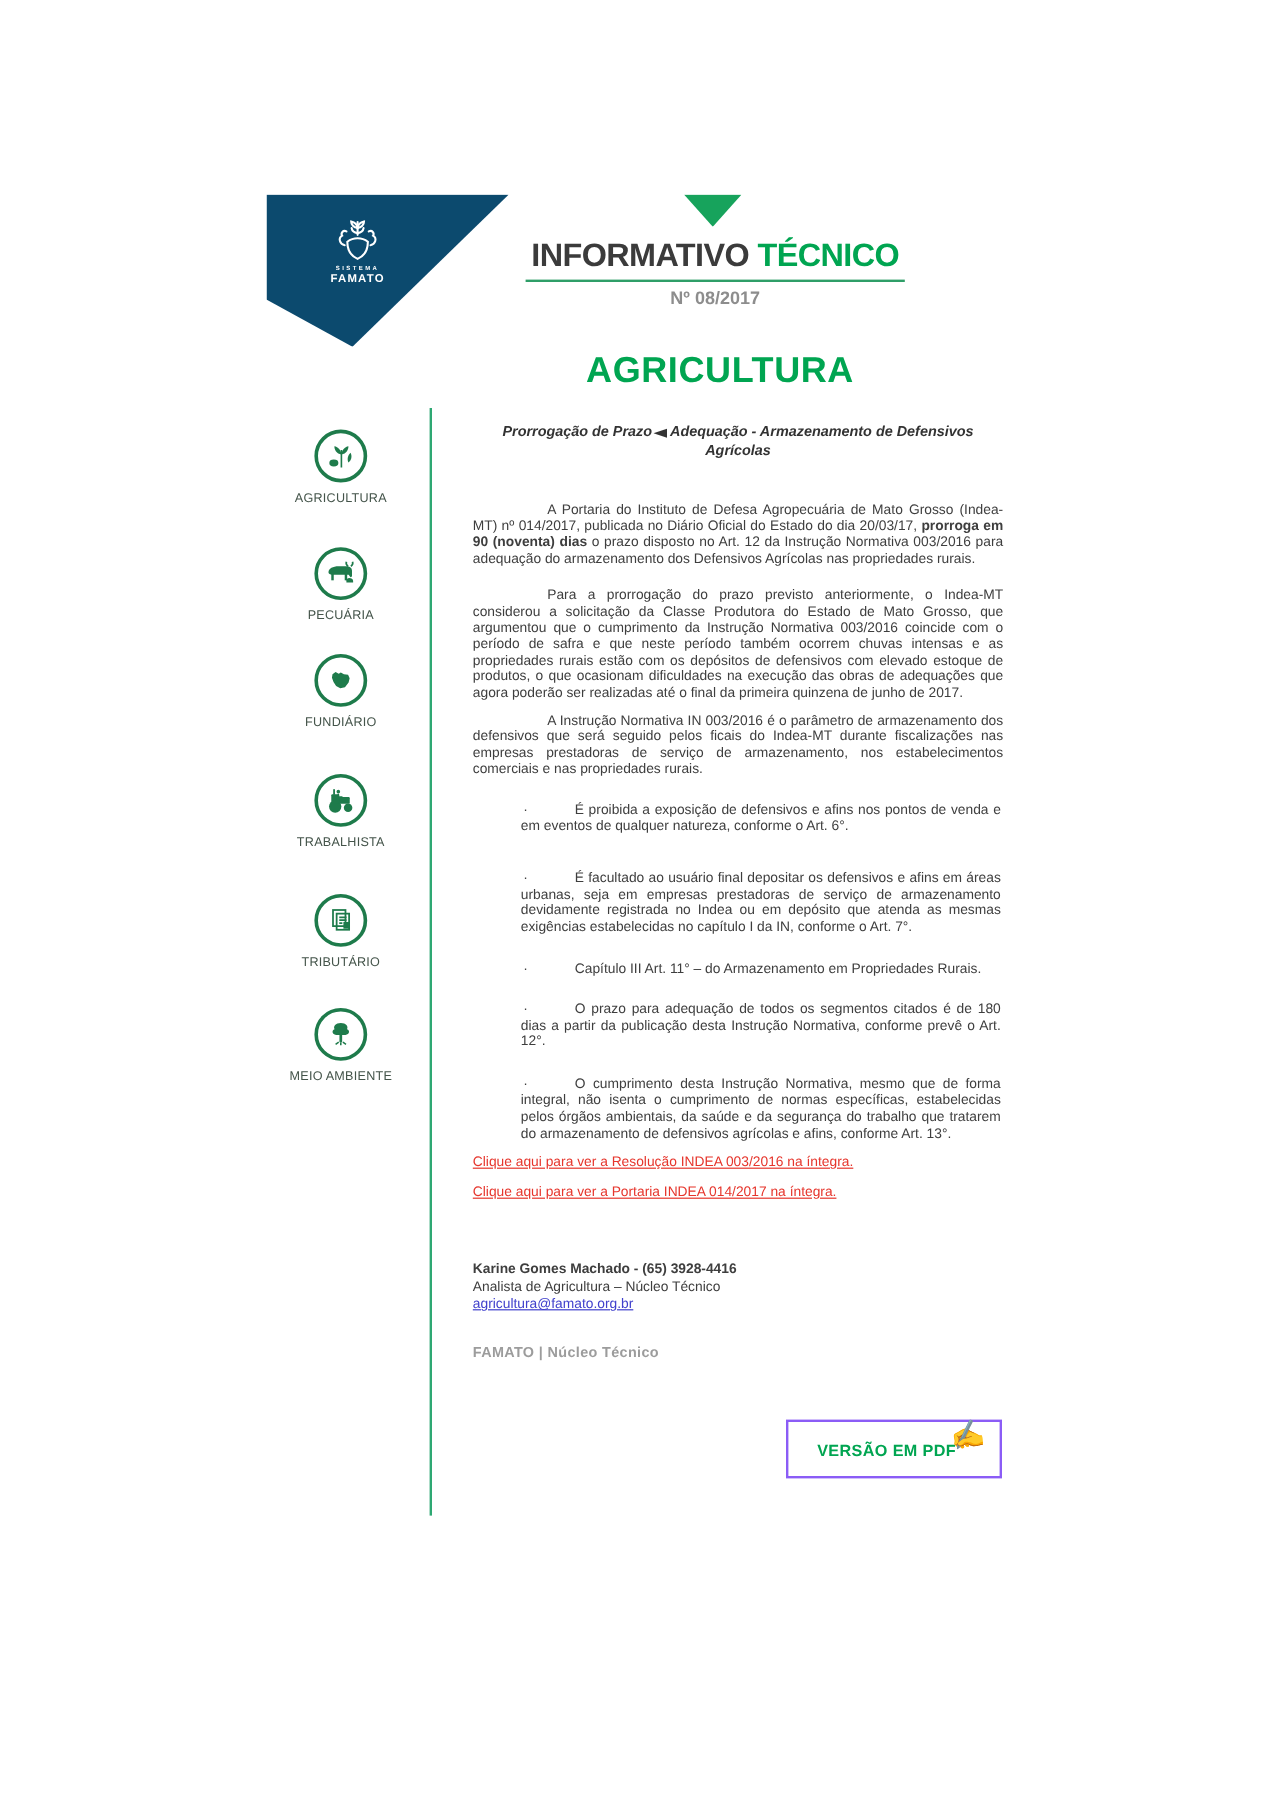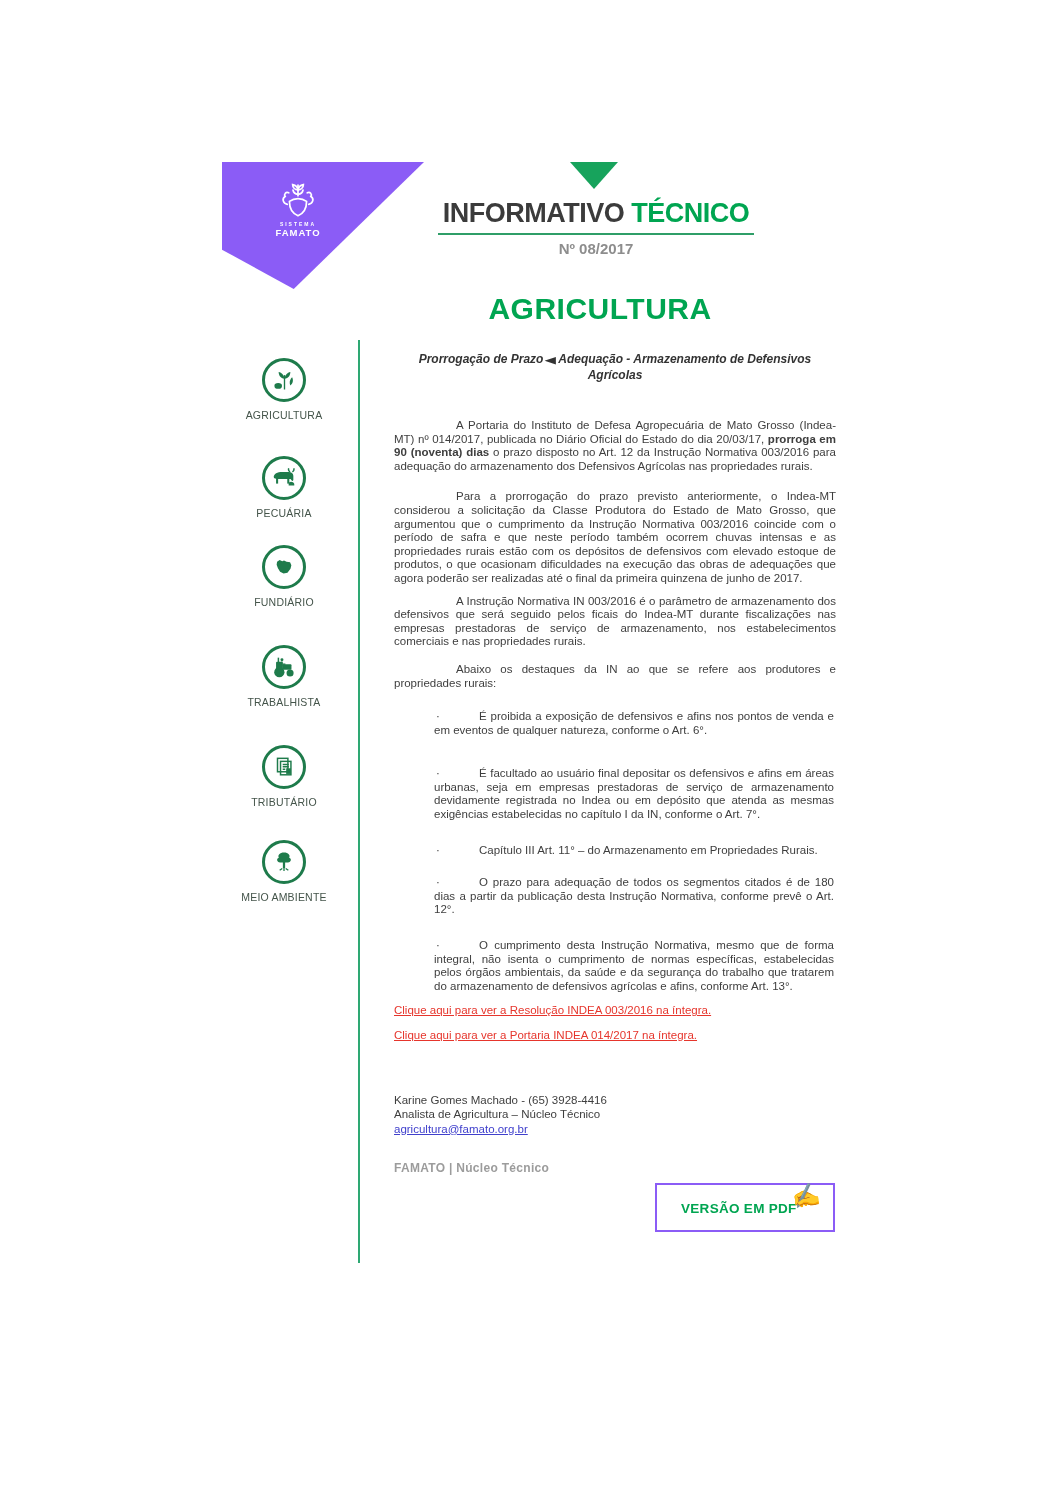--- a/index.html
+++ b/index.html
@@ -1,21 +1,21 @@
 <!DOCTYPE html>
 <html><head>
 <meta charset="utf-8">
 <style>
   * { margin:0; padding:0; box-sizing:border-box; }
   body { background:#ffffff; font-family:"Liberation Sans", sans-serif; }
   #page { position:relative; width:1058px; height:1497px; background:#ffffff; overflow:hidden; margin:0 auto; }
 
   
   .banner { position:absolute; left:222px; top:162px; width:202px; height:127px;
-            background:#8b5cf6; clip-path:polygon(0 0,100% 0,35.5% 100%,0 69%); }
+            background:#0c4a6e; clip-path:polygon(0 0,100% 0,35.5% 100%,0 69%); }
   .logo { position:absolute; left:34px; top:18px; width:84px; text-align:center; color:#ffffff; }
   .logo svg { display:block; margin:0 auto; }
   .logo-system { font-size:5px; font-weight:bold; letter-spacing:2px; margin-top:1px; }
   .logo-name { font-size:9.5px; font-weight:bold; letter-spacing:1px; }
 
   .tri { position:absolute; left:570px; top:162px; width:48px; height:27px;
          background:#17A35C; clip-path:polygon(0 0,100% 0,50% 100%); }
 
   .masthead { position:absolute; left:438px; top:198px; width:316px; text-align:center; }
   .masthead-title { font-size:27px; font-weight:bold; letter-spacing:-0.5px; color:#3B3B3B; white-space:nowrap; }
@@ -42,21 +42,21 @@
   .arrow-sep { font-style:normal; font-size:9px; display:inline-block; transform:scaleX(1.5); margin:0 4px; }
   .p { text-align:justify; text-indent:62px; }
   .m-p1{margin-top:36px} .m-p2{margin-top:17px} .m-p3{margin-top:9px} .m-p4{margin-top:14px}
   .bullet { position:relative; margin-left:40px; width:400px; text-align:justify; text-indent:45px; }
   .bullet .marker { position:absolute; left:2px; top:0; text-indent:0; }
   .m-b1{margin-top:20px} .m-b2{margin-top:30px} .m-b3{margin-top:22px} .m-b4{margin-top:19px} .m-b5{margin-top:22px}
   .link-row { margin-top:11px; }
   .link-row.second { }
   a.red { color:#E6352C; text-decoration:underline; }
   .contact { margin-top:50px; line-height:14.5px; }
-  .contact-name { font-weight:normal; }
+  .contact-name { font-weight:bold; }
   a.email { color:#4040CC; text-decoration:underline; }
   .footer-line { margin-top:26px; font-weight:bold; color:#9C9C9C; font-size:12px; letter-spacing:0.3px; }
 
   
   .pdf-btn { position:absolute; left:655px; top:1183px; width:180px; height:49px;
              border:2px solid #8b5cf6; background:#ffffff; cursor:pointer; }
   .pdf-label { position:absolute; left:24px; top:16px; font-size:13.5px; font-weight:bold;
                color:#00A551; letter-spacing:0.3px; }
   .pdf-icon { position:absolute; right:12px; top:0px; font-size:23px; color:#111111;
               transform:rotate(-10deg); line-height:1; }
@@ -186,21 +186,20 @@
     <div class="article-heading">
       <span>Prorrogação de Prazo</span><span class="arrow-sep">◀</span><span>Adequação - Armazenamento de Defensivos Agrícolas</span>
     </div>
 
     <p class="p m-p1"><span>A Portaria do Instituto de Defesa Agropecuária de Mato Grosso (Indea-MT) nº 014/2017, publicada no Diário Oficial do Estado do dia 20/03/17, </span><b>prorroga em 90 (noventa) dias</b><span> o prazo disposto no Art. 12 da Instrução Normativa 003/2016 para adequação do armazenamento dos Defensivos Agrícolas nas propriedades rurais.</span></p>
 
     <p class="p m-p2">Para a prorrogação do prazo previsto anteriormente, o Indea-MT considerou a solicitação da Classe Produtora do Estado de Mato Grosso, que argumentou que o cumprimento da Instrução Normativa 003/2016 coincide com o período de safra e que neste período também ocorrem chuvas intensas e as propriedades rurais estão com os depósitos de defensivos com elevado estoque de produtos, o que ocasionam dificuldades na execução das obras de adequações que agora poderão ser realizadas até o final da primeira quinzena de junho de 2017.</p>
 
     <p class="p m-p3">A Instrução Normativa IN 003/2016 é o parâmetro de armazenamento dos defensivos que será seguido pelos ficais do Indea-MT durante fiscalizações nas empresas prestadoras de serviço de armazenamento, nos estabelecimentos comerciais e nas propriedades rurais.</p>
 
-    <p class="p m-p4">Abaixo os destaques da IN ao que se refere aos produtores e propriedades rurais:</p>
 
     <p class="bullet m-b1"><span class="marker">·</span><span>É proibida a exposição de defensivos e afins nos pontos de venda e em eventos de qualquer natureza, conforme o Art. 6°.</span></p>
 
     <p class="bullet m-b2"><span class="marker">·</span><span>É facultado ao usuário final depositar os defensivos e afins em áreas urbanas, seja em empresas prestadoras de serviço de armazenamento devidamente registrada no Indea ou em depósito que atenda as mesmas exigências estabelecidas no capítulo I da IN, conforme o Art. 7°.</span></p>
 
     <p class="bullet m-b3"><span class="marker">·</span><span>Capítulo III Art. 11° – do Armazenamento em Propriedades Rurais.</span></p>
 
     <p class="bullet m-b4"><span class="marker">·</span><span>O prazo para adequação de todos os segmentos citados é de 180 dias a partir da publicação desta Instrução Normativa, conforme prevê o Art. 12°.</span></p>
 
     <p class="bullet m-b5"><span class="marker">·</span><span>O cumprimento desta Instrução Normativa, mesmo que de forma integral, não isenta o cumprimento de normas específicas, estabelecidas pelos órgãos ambientais, da saúde e da segurança do trabalho que tratarem do armazenamento de defensivos agrícolas e afins, conforme Art. 13°.</span></p>

